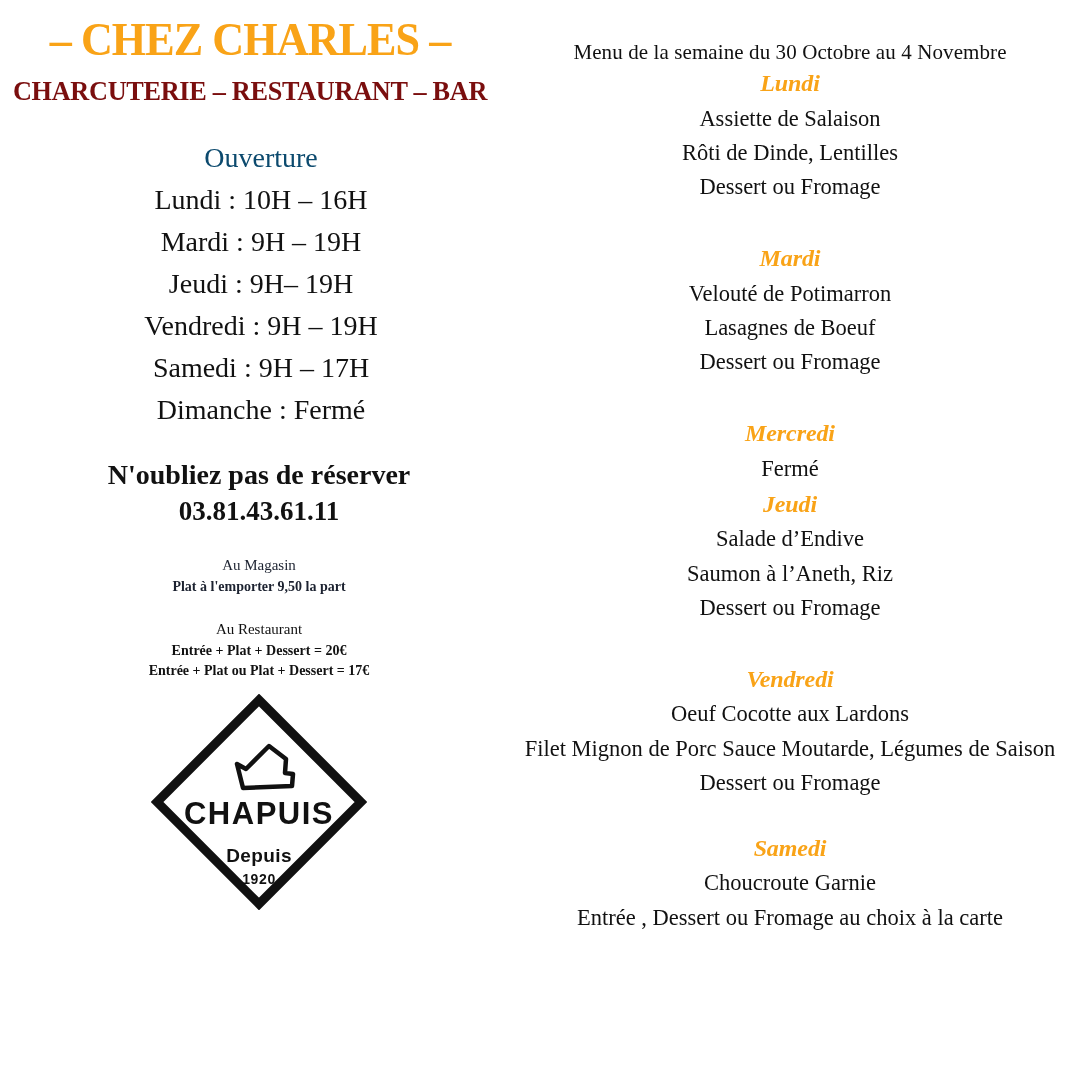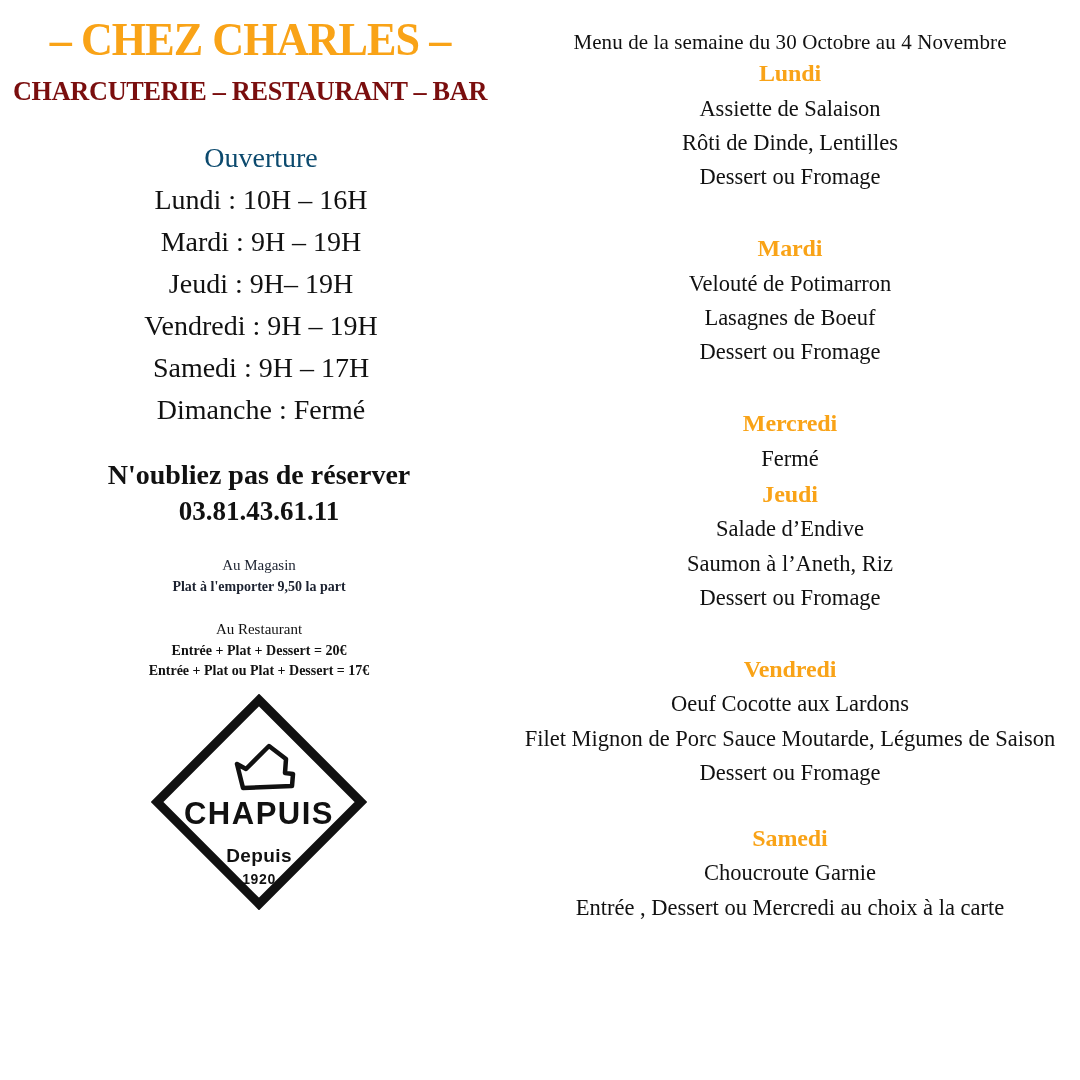--- a/index.html
+++ b/index.html
@@ -124,40 +124,41 @@
     margin-top: 12px;
     display: flex;
     justify-content: center;
     padding-left: 18px;
   }
 
   
   .right-col {
     width: 580px;
     flex: 0 0 580px;
-    padding-top: 30px;
+    padding-top: 40px;
     text-align: center;
   }
 
   .menu-week {
     font-size: 21px;
     color: #111;
     letter-spacing: 0.1px;
     line-height: 1.2;
   }
 
   .day {
     margin-top: 0;
   }
   .day-name {
     font-size: 24px;
     font-weight: bold;
     color: #F9A317;
     line-height: 1.52;
     letter-spacing: -0.1px;
+    font-style: italic;
   }
   .day-item {
     font-size: 22.5px;
     color: #111;
     line-height: 1.52;
     white-space: nowrap;
   }
   .day-gap-lg { height: 36px; }
   .day-gap-md { height: 30px; }
 </style>
@@ -250,18 +251,18 @@
       <div class="day-item">Oeuf Cocotte aux Lardons</div>
       <div class="day-item">Filet Mignon de Porc Sauce Moutarde, Légumes de Saison</div>
       <div class="day-item">Dessert ou Fromage</div>
     </div>
 
     <div class="day-gap-md"></div>
 
     <div class="day">
       <div class="day-name">Samedi</div>
       <div class="day-item">Choucroute Garnie</div>
-      <div class="day-item">Entrée , Dessert ou Mercredi au choix à la carte</div>
+      <div class="day-item">Entrée , Dessert ou Fromage au choix à la carte</div>
     </div>
 
   </div>
 
 </div>
 
 </body></html>

